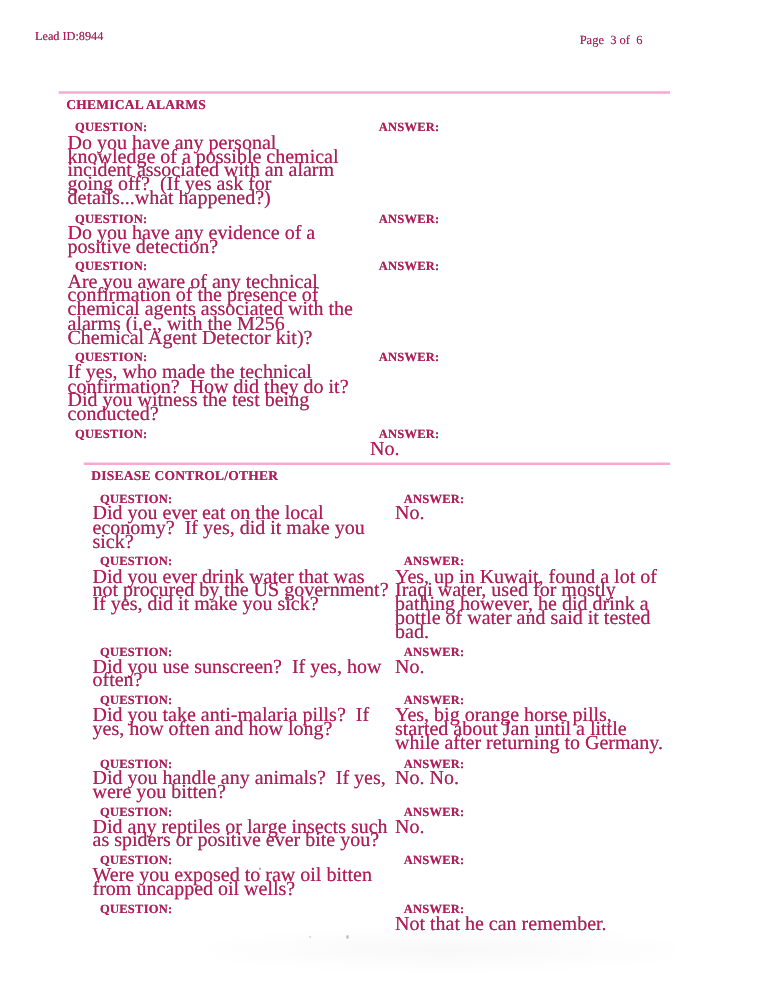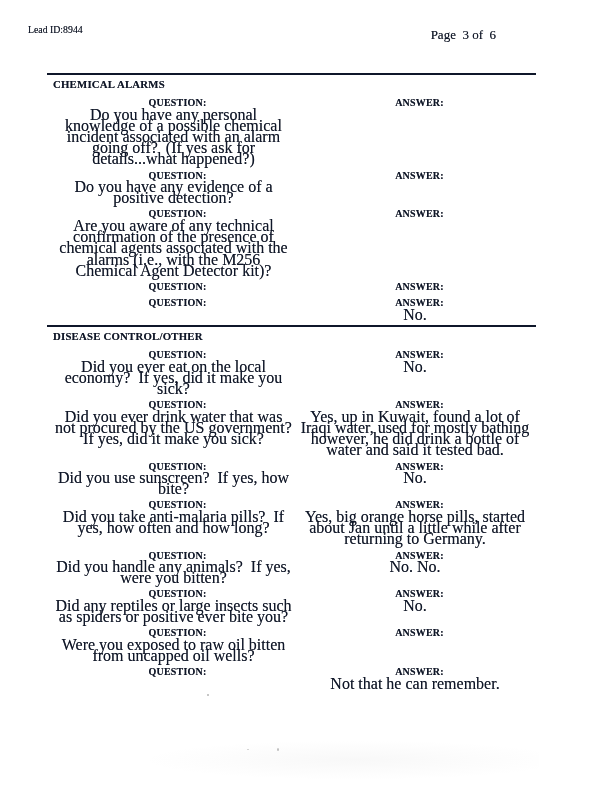--- a/index.html
+++ b/index.html
@@ -2,43 +2,43 @@
 <html><head>
 <meta charset="utf-8">
 <style>
   * { margin:0; padding:0; box-sizing:border-box; }
   html,body { background:#ffffff; }
   .page {
     position:relative;
     width:539px; height:792px;
     background:#ffffff;
     font-family:"Liberation Serif", serif;
-    color:#0f172a;
+    color:#be185d;
     overflow:hidden;
     text-shadow:0 0 0.4px rgba(0,0,0,0.55);
   }
   .lead-id {
     position:absolute; left:28px; top:24px;
     font-size:9.8px; white-space:pre;
   }
   .page-num {
-    position:absolute; top:27px; right:43px;
-    font-size:13px; white-space:pre;
+    position:absolute; top:27px; right:25px;
+    font-size:10px; white-space:pre;
   }
   .content {
     position:absolute; left:47px; top:73px; width:489px;
   }
-  .section { border-top:2px solid #0f172a; }
-  .section + .section { margin-top:3px; }
+  .section { border-top:2px solid #f9a8d4; }
+  .section + .section { margin-top:3px;margin-left:20px; }
   .section-title {
     font-weight:700; font-size:10.8px; line-height:12px;
     letter-spacing:0.2px;
     padding:3px 0 7px 6px;
   }
-  .qa-row { display:flex; align-items:flex-start; margin-bottom:5px;text-align:center; }
+  .qa-row { display:flex; align-items:flex-start; margin-bottom:5px; }
   .q-col { width:248px; flex:0 0 248px; }
   .a-col { flex:1; min-width:0; }
   .qa-label {
     font-weight:700; font-size:10px; line-height:11.5px;
     letter-spacing:0.2px;
   }
   .q-col .qa-label { padding-left:13px; }
   .a-col .qa-label { padding-left:8px; }
   .qa-text {
     font-size:16px; line-height:11.2px;
@@ -99,20 +99,21 @@
         </div>
         <div class="a-col">
           <div class="qa-label">ANSWER:</div>
           <div class="qa-text"></div>
         </div>
       </div>
 
       <div class="qa-row">
         <div class="q-col">
           <div class="qa-label">QUESTION:</div>
+          <div class="qa-text">If yes, who made the technical confirmation?  How did they do it?  Did you witness the test being conducted?</div>
         </div>
         <div class="a-col">
           <div class="qa-label">ANSWER:</div>
           <div class="qa-text"></div>
         </div>
       </div>
 
       <div class="qa-row">
         <div class="q-col">
           <div class="qa-label">QUESTION:</div>
@@ -145,21 +146,21 @@
         </div>
         <div class="a-col">
           <div class="qa-label">ANSWER:</div>
           <div class="qa-text">Yes, up in Kuwait, found a lot of Iraqi water, used for mostly bathing however, he did drink a bottle of water and said it tested bad.</div>
         </div>
       </div>
 
       <div class="qa-row">
         <div class="q-col">
           <div class="qa-label">QUESTION:</div>
-          <div class="qa-text">Did you use sunscreen?  If yes, how bite?</div>
+          <div class="qa-text">Did you use sunscreen?  If yes, how often?</div>
         </div>
         <div class="a-col">
           <div class="qa-label">ANSWER:</div>
           <div class="qa-text">No.</div>
         </div>
       </div>
 
       <div class="qa-row">
         <div class="q-col">
           <div class="qa-label">QUESTION:</div>

